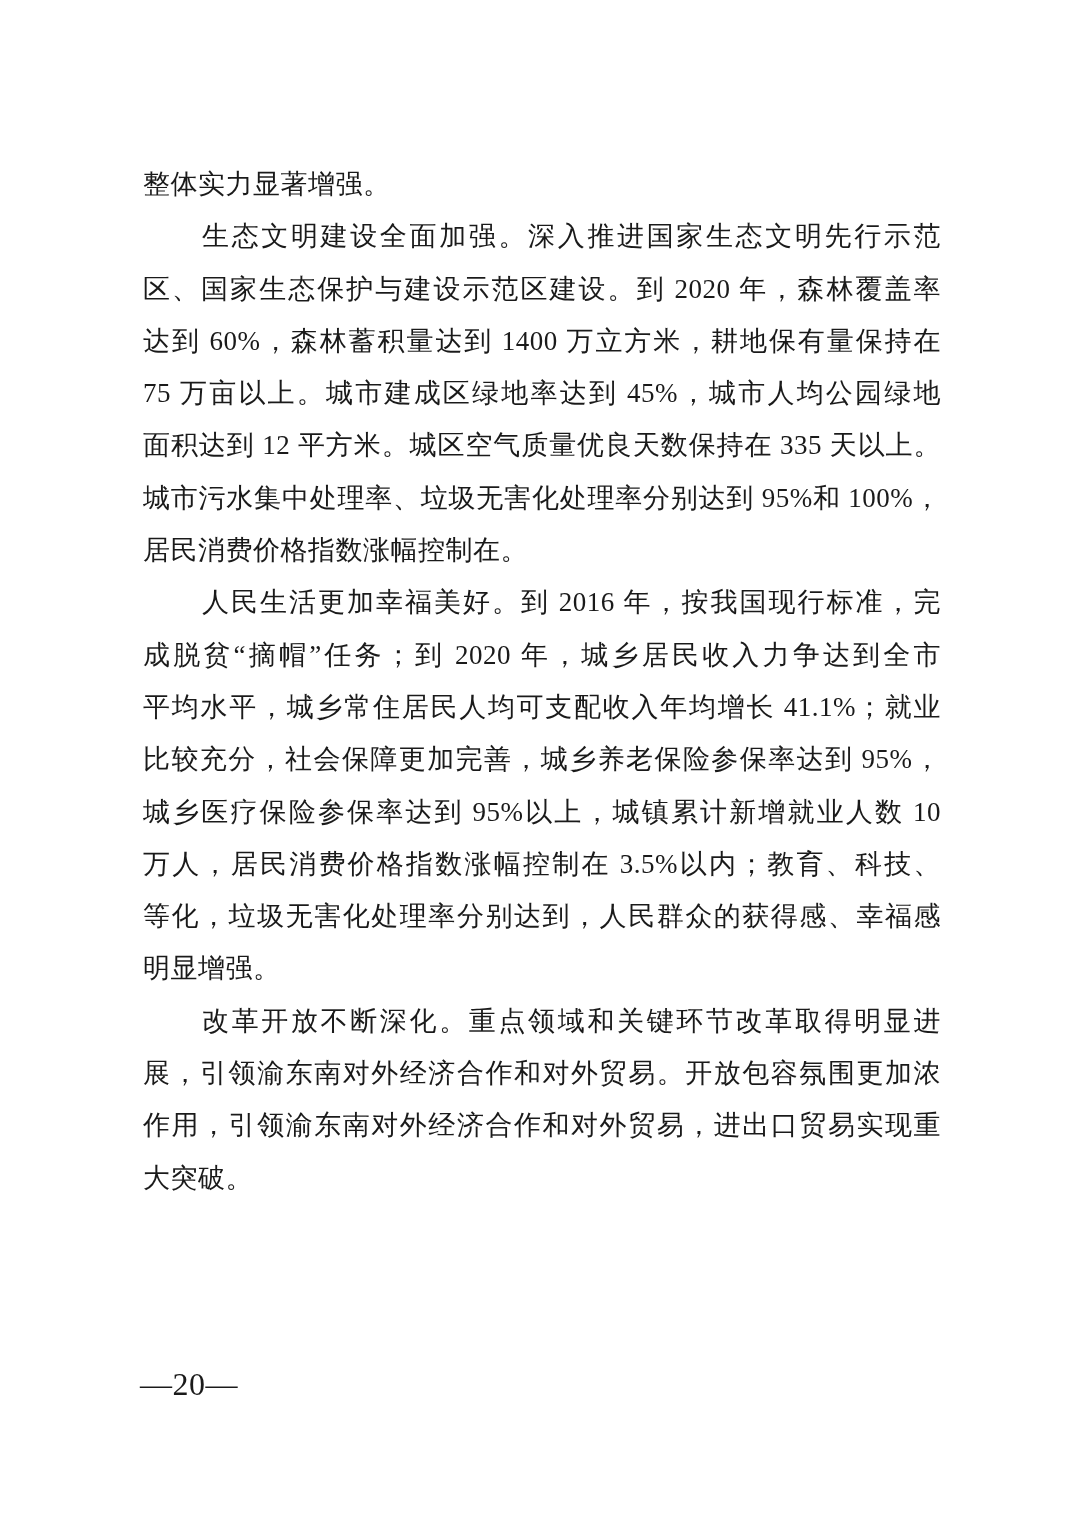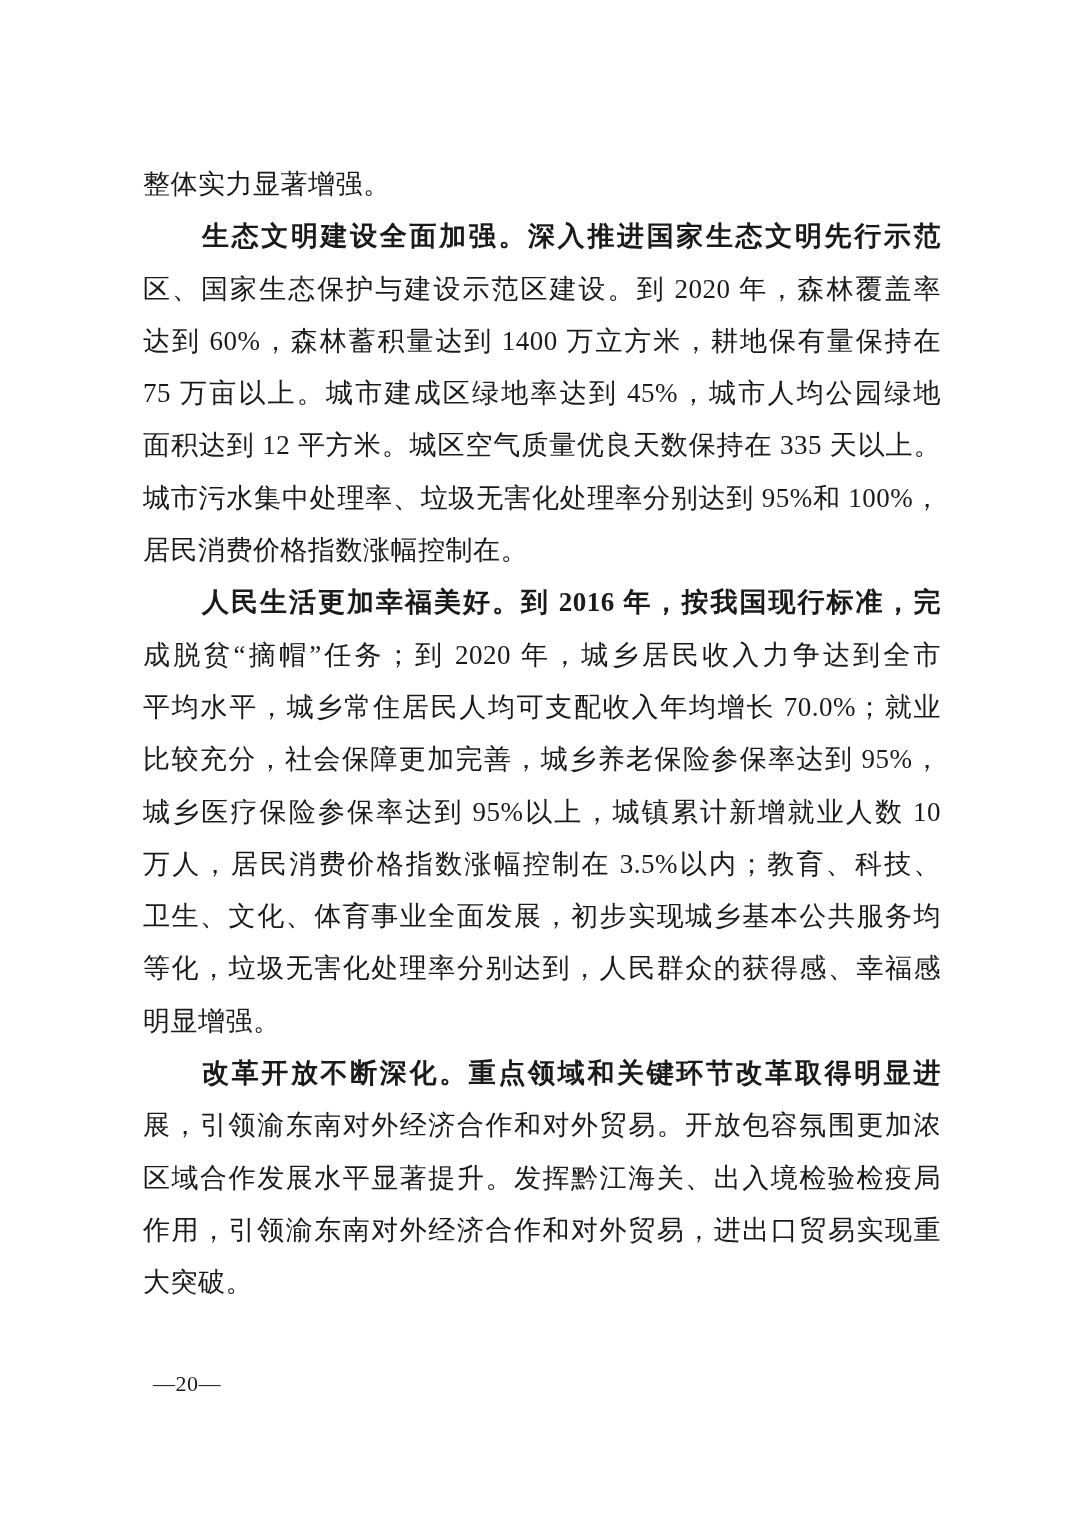--- a/index.html
+++ b/index.html
@@ -33,54 +33,51 @@
     -moz-text-align-last: justify;
     letter-spacing: 0.5px;
     white-space: normal;
   }
   .line.para-end {
     text-align-last: left;
     -moz-text-align-last: left;
   }
   .line.indent {
     text-indent: 59px;
-    font-weight: bold;
   }
   .footer {
     position: absolute;
-    left: 153px;
+    left: 140px;
     top: 1358px;
-    font-size: 22px;
+    font-size: 32px;
     line-height: 52px;
     letter-spacing: 0.5px;
     color: #1a1a1a;
   }
 </style>
 </head>
 <body>
 
 <div class="page">
   <div class="doc">
     <div class="line para-end">整体实力显著增强。</div>
     <div class="line indent">生态文明建设全面加强。深入推进国家生态文明先行示范</div>
     <div class="line">区、国家生态保护与建设示范区建设。到 2020 年，森林覆盖率</div>
     <div class="line">达到 60%，森林蓄积量达到 1400 万立方米，耕地保有量保持在</div>
     <div class="line">75 万亩以上。城市建成区绿地率达到 45%，城市人均公园绿地</div>
     <div class="line">面积达到 12 平方米。城区空气质量优良天数保持在 335 天以上。</div>
     <div class="line">城市污水集中处理率、垃圾无害化处理率分别达到 95%和 100%，</div>
     <div class="line para-end">居民消费价格指数涨幅控制在。</div>
     <div class="line indent">人民生活更加幸福美好。到 2016 年，按我国现行标准，完</div>
     <div class="line">成脱贫“摘帽”任务；到 2020 年，城乡居民收入力争达到全市</div>
-    <div class="line">平均水平，城乡常住居民人均可支配收入年均增长 70.0%；就业</div>
+    <div class="line">平均水平，城乡常住居民人均可支配收入年均增长 41.1%；就业</div>
     <div class="line">比较充分，社会保障更加完善，城乡养老保险参保率达到 95%，</div>
     <div class="line">城乡医疗保险参保率达到 95%以上，城镇累计新增就业人数 10</div>
     <div class="line">万人，居民消费价格指数涨幅控制在 3.5%以内；教育、科技、</div>
-    <div class="line">卫生、文化、体育事业全面发展，初步实现城乡基本公共服务均</div>
     <div class="line">等化，垃圾无害化处理率分别达到，人民群众的获得感、幸福感</div>
     <div class="line para-end">明显增强。</div>
     <div class="line indent">改革开放不断深化。重点领域和关键环节改革取得明显进</div>
     <div class="line">展，引领渝东南对外经济合作和对外贸易。开放包容氛围更加浓</div>
-    <div class="line">区域合作发展水平显著提升。发挥黔江海关、出入境检验检疫局</div>
     <div class="line">作用，引领渝东南对外经济合作和对外贸易，进出口贸易实现重</div>
     <div class="line para-end">大突破。</div>
   </div>
   <div class="footer">—20—</div>
 </div>
 
 </body></html>

